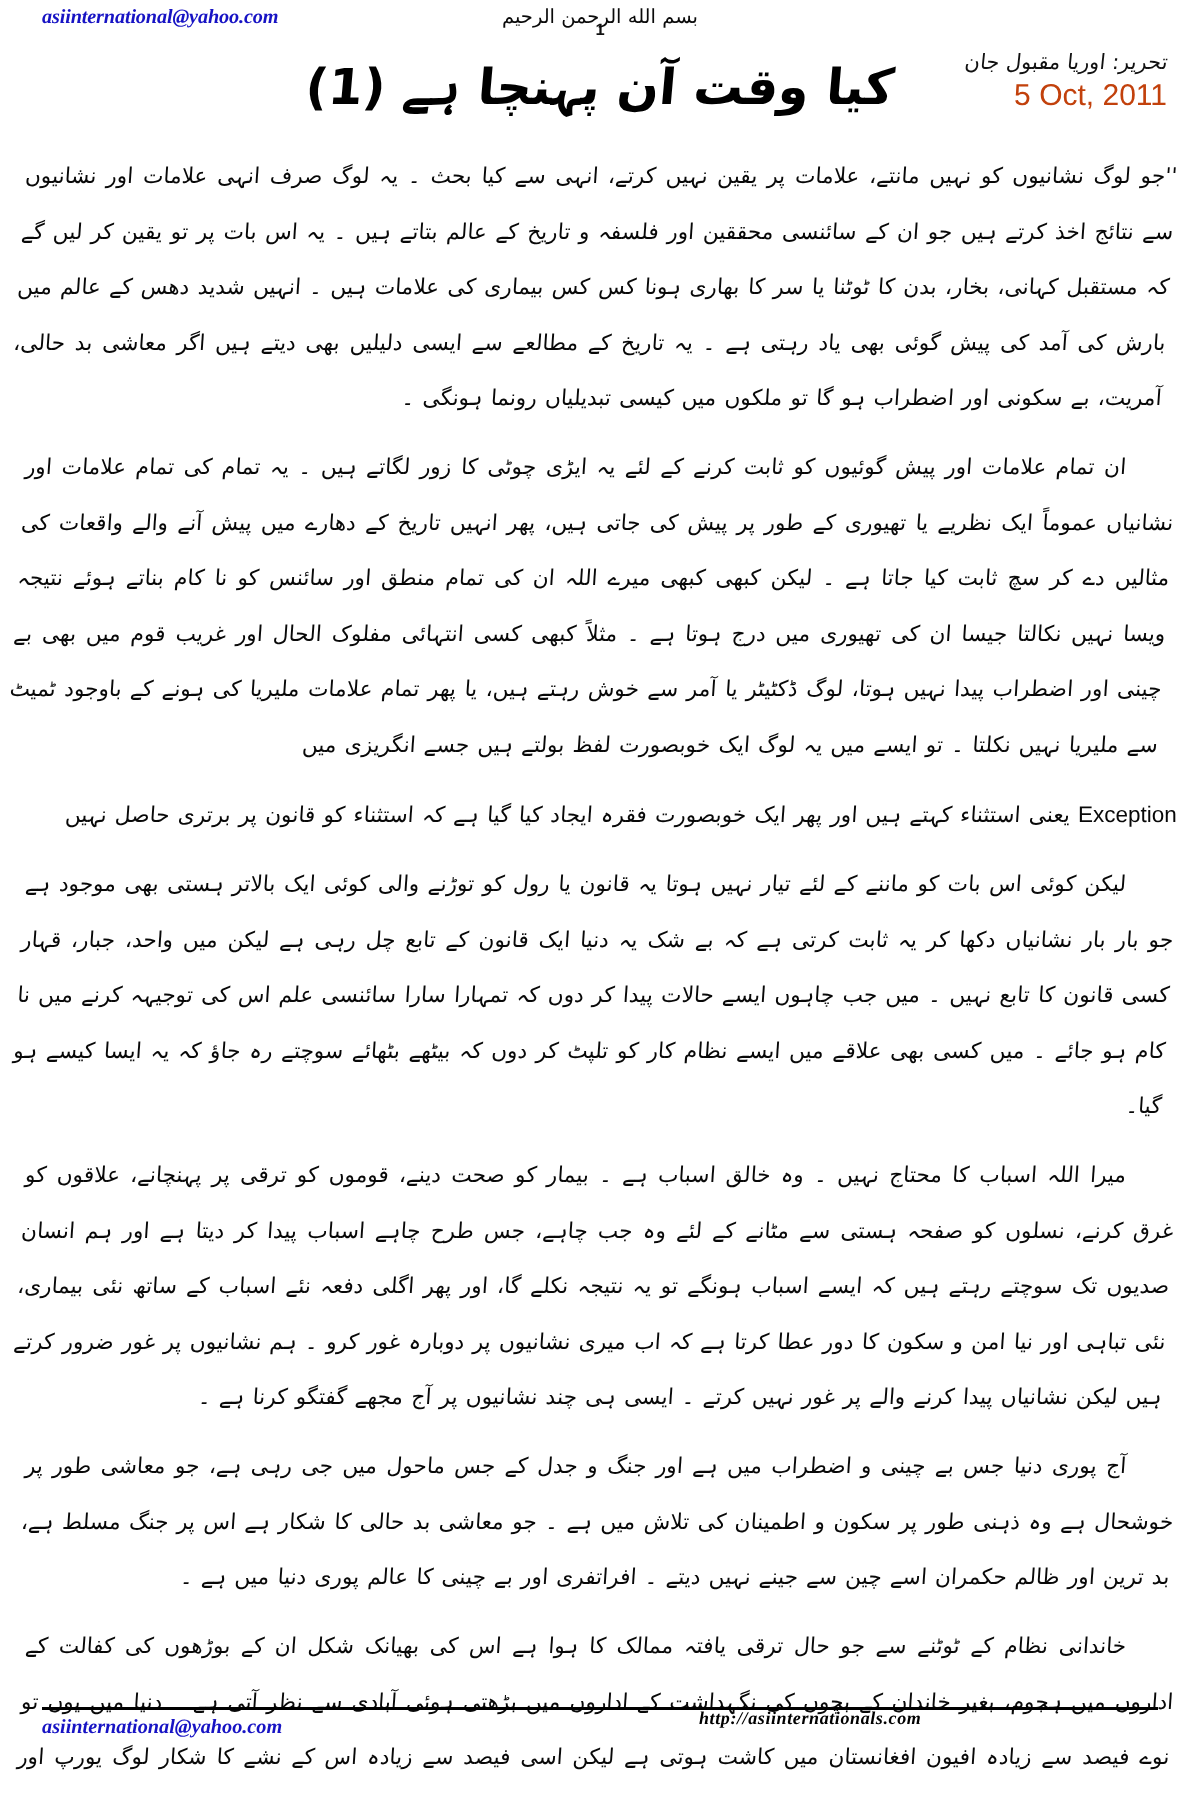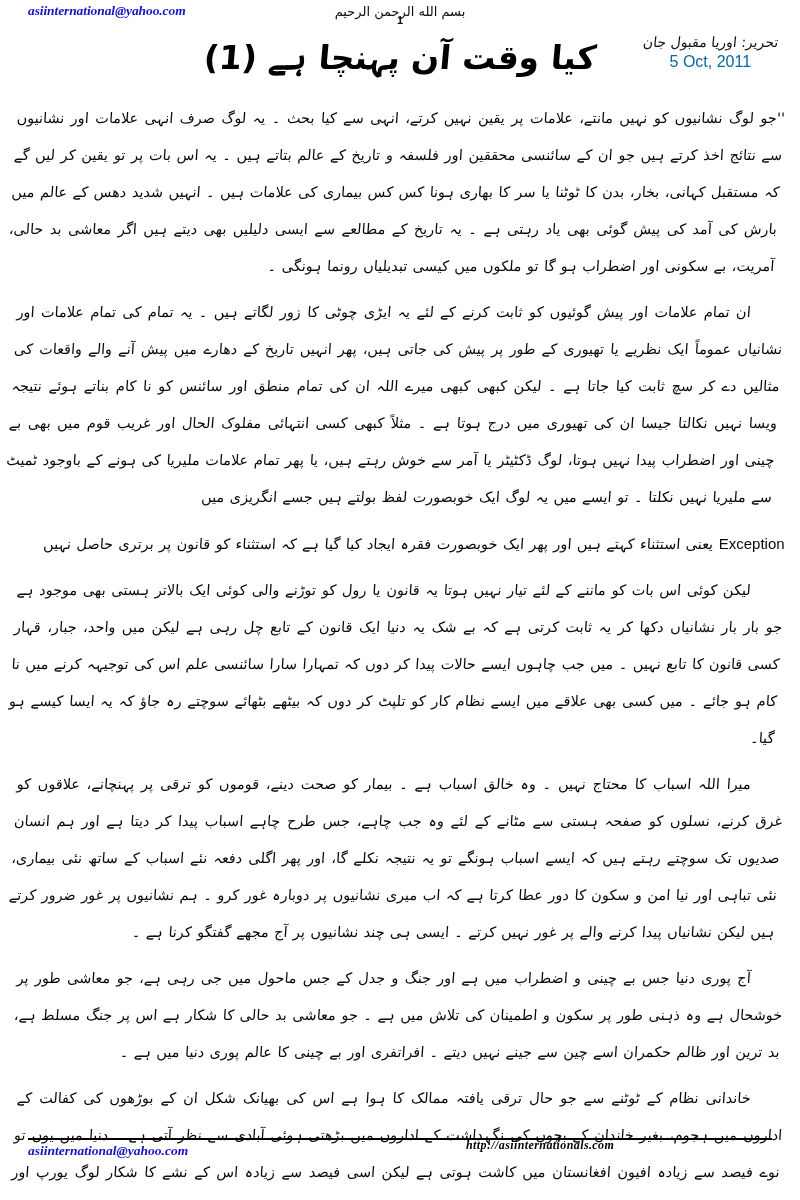--- a/index.html
+++ b/index.html
@@ -76,24 +76,24 @@
     font-family: "DejaVu Sans", sans-serif;
     font-size: 14px;
     color: #111;
     line-height: 1.25;
     white-space: nowrap;
     transform: skewX(-6deg);
     transform-origin: right center;
   }
   .hdr-date {
     direction: ltr;
-    text-align: center;
-    font-family: "Liberation Sans", sans-serif;
-    font-size: 16px;
-    color: #0369a1;
+    text-align: right;
+    font-family: "Liberation Sans", sans-serif;
+    font-size: 20px;
+    color: #c2410c;
     margin-top: 1px;
     white-space: nowrap;
   }
   .title {
     position: absolute;
     left: 0;
     right: 0;
     top: 38px;
     text-align: center;
     direction: rtl;

